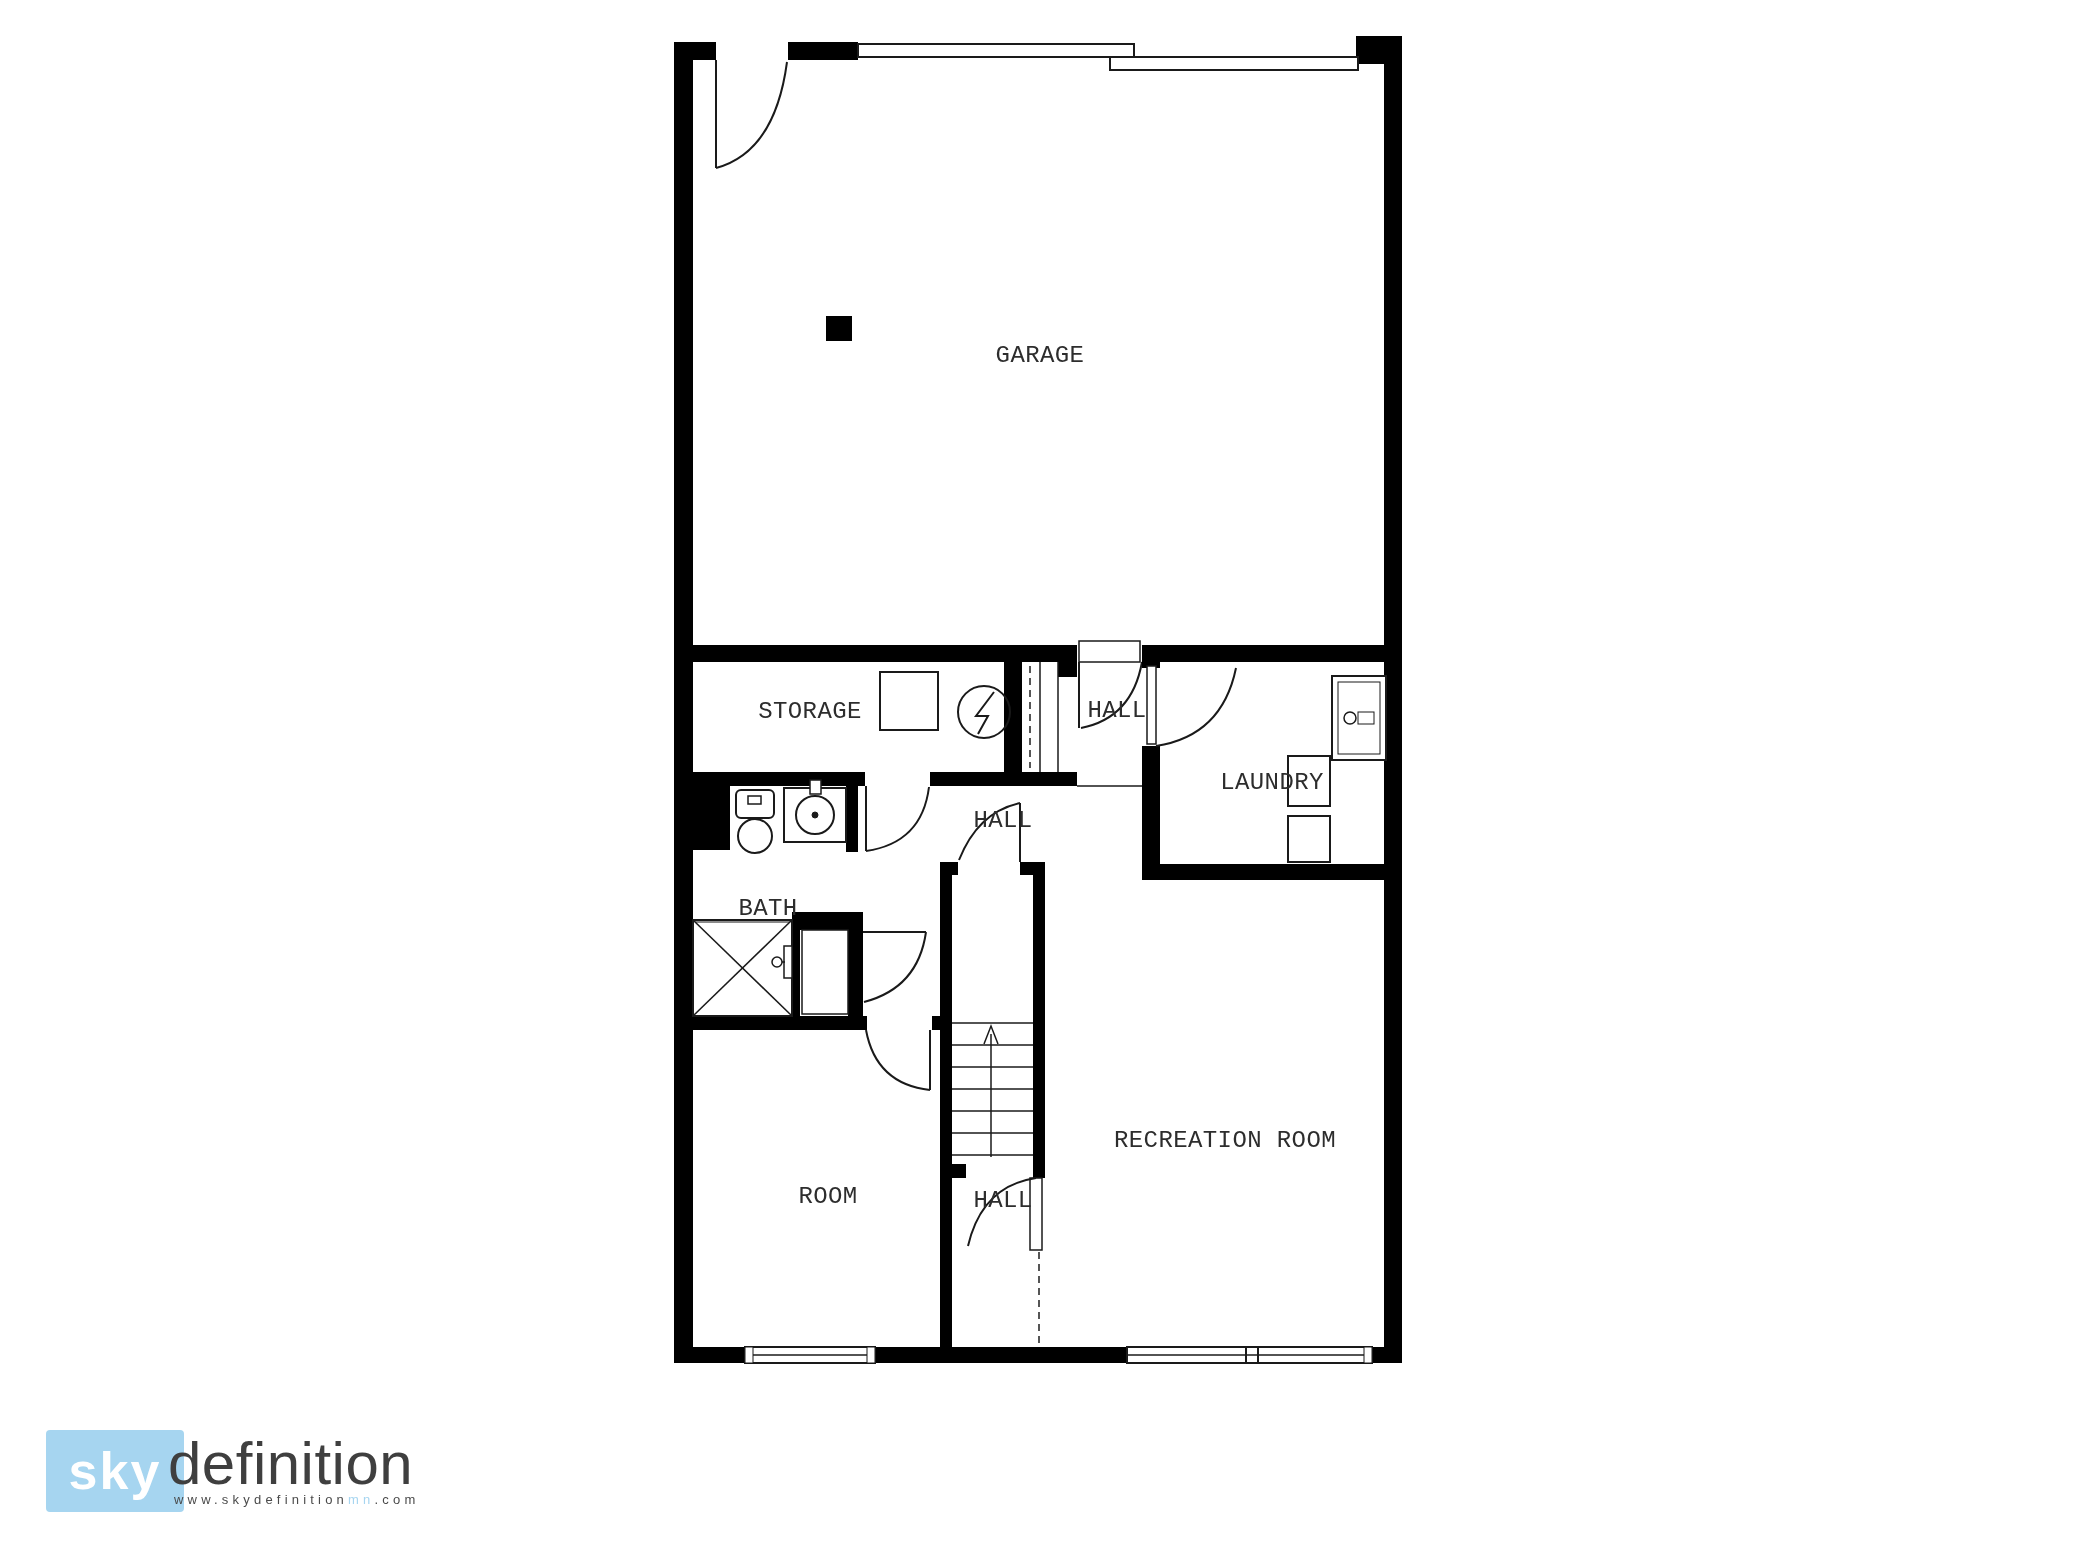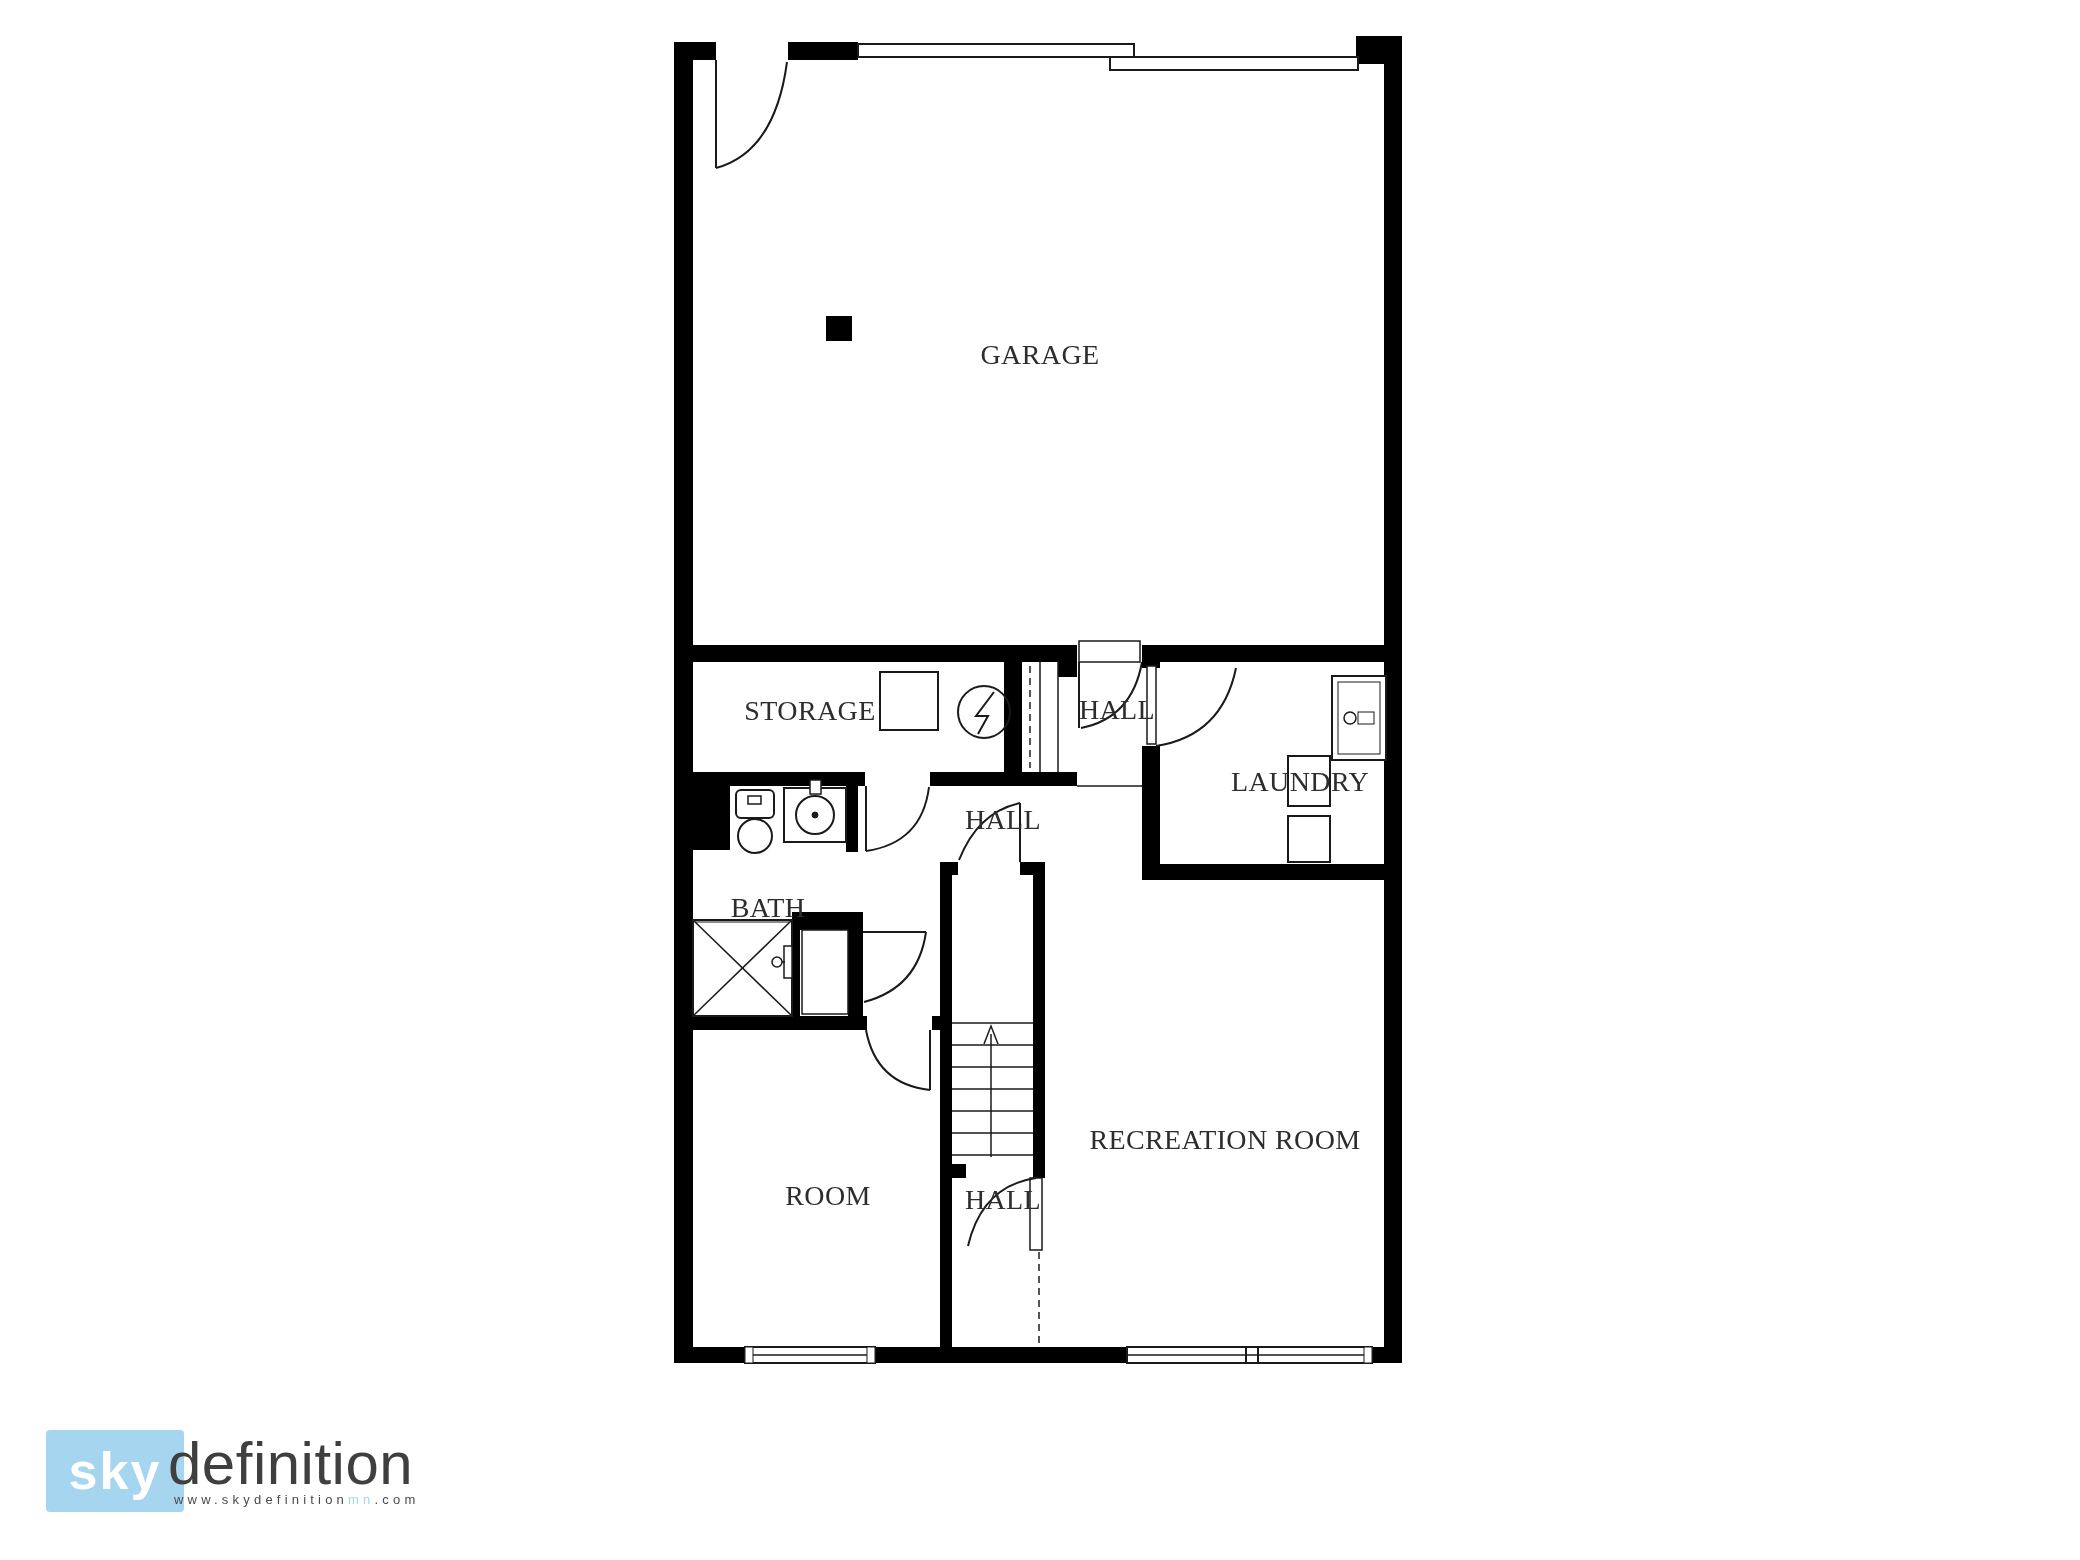--- a/index.html
+++ b/index.html
@@ -2,22 +2,22 @@
 <html><head>
 <meta charset="utf-8">
 <style>
   html,body{margin:0;padding:0;background:#ffffff;}
   body{width:2080px;height:1560px;position:relative;overflow:hidden;
        font-family:"Liberation Sans", sans-serif;}
   .canvas{position:absolute;inset:0;background:#ffffff;}
   svg{position:absolute;left:0;top:0;}
   .room-label{
     position:absolute;transform:translate(-50%,-50%);
-    font-size:28px;letter-spacing:0.4px;color:#2d2d2d;white-space:nowrap;
-    font-family:Liberation Serif, serif;
+    font-size:24px;letter-spacing:0.4px;color:#2d2d2d;white-space:nowrap;
+    font-family:Liberation Mono, monospace;
   }
   .logo{position:absolute;left:46px;top:1424px;width:420px;height:100px;}
   .logo-box{
     position:absolute;left:0;top:6px;width:138px;height:82px;background:#a6d5f0;
     border-radius:4px;display:flex;align-items:center;justify-content:center;
   }
   .logo-sky{font-size:52px;font-weight:bold;color:#ffffff;letter-spacing:2px;line-height:1;}
   .logo-definition{
     position:absolute;left:122px;top:10px;font-size:60px;color:#3f3f3f;
     letter-spacing:0.5px;line-height:1;font-weight:400;
@@ -200,21 +200,21 @@
       <line x1="1127" y1="1355" x2="1372" y2="1355" stroke-width="1.5"></line>
       <line x1="1246" y1="1347" x2="1246" y2="1363" stroke-width="2"></line>
       <line x1="1258" y1="1347" x2="1258" y2="1363" stroke-width="2"></line>
       <rect x="1364" y="1347" width="8" height="16" stroke-width="1"></rect>
     </g>
   </svg>
 
   <div class="room-label" style="left:1040px;top:355px;">GARAGE</div>
   <div class="room-label" style="left:810px;top:711px;">STORAGE</div>
   <div class="room-label" style="left:1117px;top:710px;">HALL</div>
-  <div class="room-label" style="left:1272px;top:782px;margin-left:28px;">LAUNDRY</div>
+  <div class="room-label" style="left:1272px;top:782px;">LAUNDRY</div>
   <div class="room-label" style="left:768px;top:876px;margin-top:32px;">BATH</div>
   <div class="room-label" style="left:1003px;top:820px;">HALL</div>
   <div class="room-label" style="left:828px;top:1196px;text-align:right;">ROOM</div>
   <div class="room-label" style="left:1003px;top:1200px;">HALL</div>
   <div class="room-label" style="left:1225px;top:1140px;">RECREATION ROOM</div>
 
   <div class="logo">
     <div class="logo-box">
       <span class="logo-sky">sky</span>
     </div>

